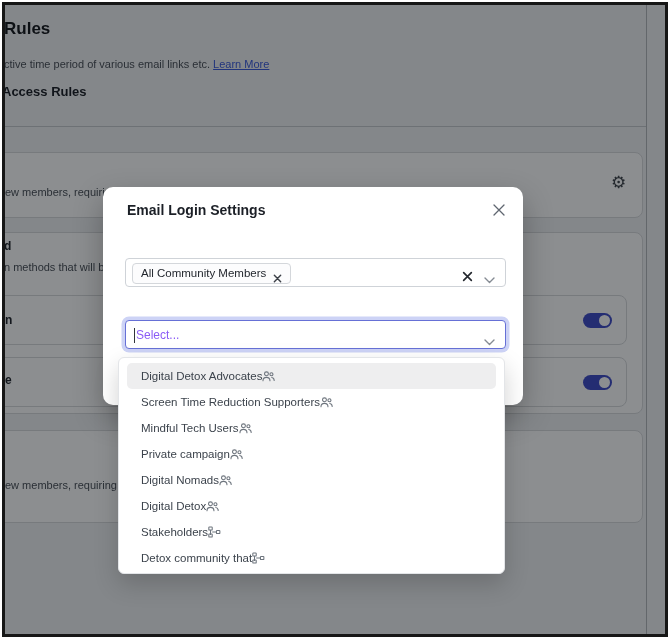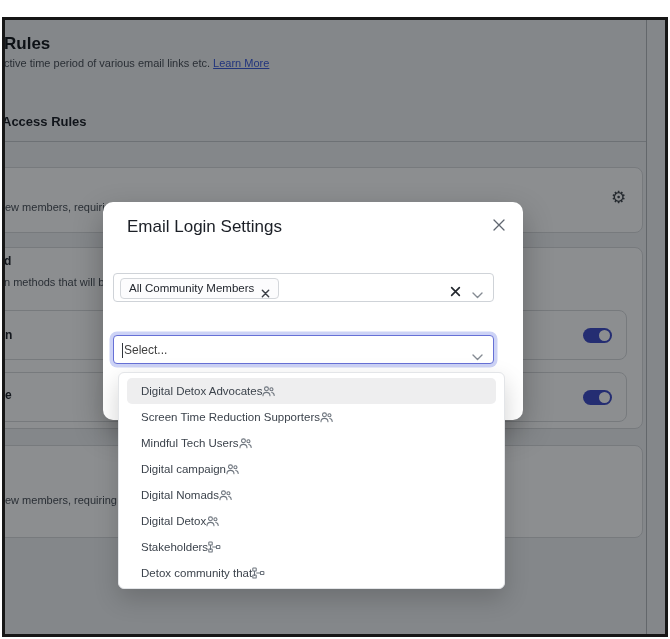--- a/index.html
+++ b/index.html
@@ -1,25 +1,25 @@
 <!DOCTYPE html>
 <html><head>
 <meta charset="utf-8">
 <style>
   * { margin:0; padding:0; box-sizing:border-box; }
   html,body { width:670px; height:639px; background:#ffffff; font-family:"Liberation Sans", sans-serif; }
-  .frame { position:absolute; inset:2px; border:3px solid #161616; overflow:hidden; background:#fff;margin-top:15px; }
+  .frame { position:absolute; inset:2px; border:3px solid #161616; overflow:hidden; background:#fff; }
   .canvas { position:absolute; left:-5px; top:-5px; width:670px; height:639px; }
 
   
   .bg-page { position:absolute; inset:0; background:#f1f2f4; }
   .page-title { position:absolute; left:4px; top:19px; font-size:17px; font-weight:700; color:#15181d; white-space:nowrap; }
-  .page-subtitle { position:absolute; left:4px; top:42px; font-size:11px; color:#4a5058; white-space:nowrap; }
+  .page-subtitle { position:absolute; left:4px; top:58px; font-size:11px; color:#4a5058; white-space:nowrap; }
   .learn-more { color:#3b5bdb; text-decoration:underline; cursor:pointer; }
-  .section-heading { position:absolute; left:2px; top:99px; font-size:13px; font-weight:700; color:#1b1f26; white-space:nowrap; }
+  .section-heading { position:absolute; left:2px; top:84px; font-size:13px; font-weight:700; color:#1b1f26; white-space:nowrap; }
   .divider { position:absolute; left:0; top:126px; width:646px; height:1px; background:#c6c9cd; }
   .vline { position:absolute; left:646px; top:0; width:1px; height:639px; background:#b4b7bb; }
 
   .card { position:absolute; left:-16px; background:#ffffff; border:1px solid #d8dadd; border-radius:8px; }
   .card1 { top:152px; width:659px; height:66px; }
   .card2 { top:232px; width:659px; height:182px; }
   .card3 { top:430px; width:659px; height:93px; }
   .frag { position:absolute; font-size:11px; color:#4a5058; white-space:nowrap; }
   .frag-bold { font-size:12px; font-weight:700; color:#20242b; }
   .gear { position:absolute; left:608px; top:172px; font-size:17px; color:#41464d; line-height:1; }
@@ -29,35 +29,35 @@
   .toggle { position:absolute; width:29px; height:15px; border-radius:8px; background:#cfd3d8; }
   .toggle.on { background:#404cc8; }
   .toggle .knob { position:absolute; top:2px; right:2px; width:11px; height:11px; border-radius:50%; background:#fff; }
   .tg1 { left:592px; top:17px; } 
 
   .overlay { position:absolute; inset:0; background:rgba(5,8,14,0.46); }
 
   
   .modal { position:absolute; left:103px; top:187px; width:420px; height:218px; background:#fff; border-radius:10px;
            box-shadow:0 12px 30px rgba(0,0,0,0.28); }
-  .modal-title { position:absolute; left:24px; top:15px; font-size:17px; font-weight:400; color:#1b1f26; }
+  .modal-title { position:absolute; left:24px; top:15px; font-size:14px; font-weight:700; color:#1b1f26; }
   .modal-close { position:absolute; right:16px; top:15px; width:16px; height:16px; cursor:pointer; color:#5f6670; }
   .field-label { position:absolute; left:24px; font-size:12px; color:#3a414b; white-space:nowrap; }
   .lbl1 { top:53px; } .lbl2 { top:115px; }
-  .select { position:absolute; left:10px; width:381px; height:29px; background:#fff; border:1px solid #cfd3d8; border-radius:4px; }
+  .select { position:absolute; left:22px; width:381px; height:29px; background:#fff; border:1px solid #cfd3d8; border-radius:4px; }
   .sel1 { top:71px; }
   .sel2 { top:133px; border:1px solid #6670d6; box-shadow:0 0 0 3.5px #cdd3f6; }
   .tag { position:absolute; left:6px; top:3.5px; height:21px; display:flex; align-items:center; gap:7px;
          padding:0 8px; background:#fcfcfd; border:1px solid #d4d7db; border-radius:4px; }
   .tag-label { font-size:11.5px; color:#23272e; white-space:nowrap; }
   .tag-x { width:9px; height:9px; color:#3c4047; cursor:pointer; display:block; }
   .sel-clear { position:absolute; right:32px; top:9px; width:11px; height:11px; color:#23272e; cursor:pointer; }
   .sel-chevron { position:absolute; right:10px; top:11px; width:11px; height:7px; color:#858b93; cursor:pointer; }
   .caret { position:absolute; left:8px; top:7px; width:1px; height:15px; background:#30343a; }
-  .placeholder { position:absolute; left:10px; top:7px; font-size:12px; color:#404040; }
+  .placeholder { position:absolute; left:10px; top:7px; font-size:12px; color:#8b5cf6; }
 
   
   .dropdown { position:absolute; left:118px; top:357px; width:387px; height:217px; background:#fff;
               border:1px solid #e3e5e8; border-radius:6px; box-shadow:0 10px 24px rgba(0,0,0,0.18);
               padding:5px 0; overflow:hidden; }
   .dd-item { height:26px; margin:0 8px; padding:0 14px; border-radius:5px; display:flex; align-items:center; gap:0; cursor:pointer; }
   .dd-item.highlighted { background:#eeeeef; }
   .dd-label { font-size:11.5px; color:#3c434c; white-space:nowrap; }
   .dd-icon { display:flex; align-items:center; color:#6d747d; }
 </style>
@@ -178,21 +178,21 @@
       <svg width="13" height="12" viewBox="0 0 16 14" fill="none" stroke="currentColor" stroke-width="1.3" stroke-linecap="round">
         <circle cx="5.5" cy="4.3" r="2.4"></circle>
         <path d="M1.2 12.8 c0-2.6 1.9-4.1 4.3-4.1 s4.3 1.5 4.3 4.1"></path>
         <circle cx="11.6" cy="4.8" r="1.9"></circle>
         <path d="M12 8.9 c1.9 0.3 3 1.7 3 3.7"></path>
       </svg>
     </span>
 
   </div>
         <div class="dd-item">
-    <span class="dd-label">Digital campaign</span>
+    <span class="dd-label">Private campaign</span>
     <span class="dd-icon icon-users">
       <svg width="13" height="12" viewBox="0 0 16 14" fill="none" stroke="currentColor" stroke-width="1.3" stroke-linecap="round">
         <circle cx="5.5" cy="4.3" r="2.4"></circle>
         <path d="M1.2 12.8 c0-2.6 1.9-4.1 4.3-4.1 s4.3 1.5 4.3 4.1"></path>
         <circle cx="11.6" cy="4.8" r="1.9"></circle>
         <path d="M12 8.9 c1.9 0.3 3 1.7 3 3.7"></path>
       </svg>
     </span>
 
   </div>

